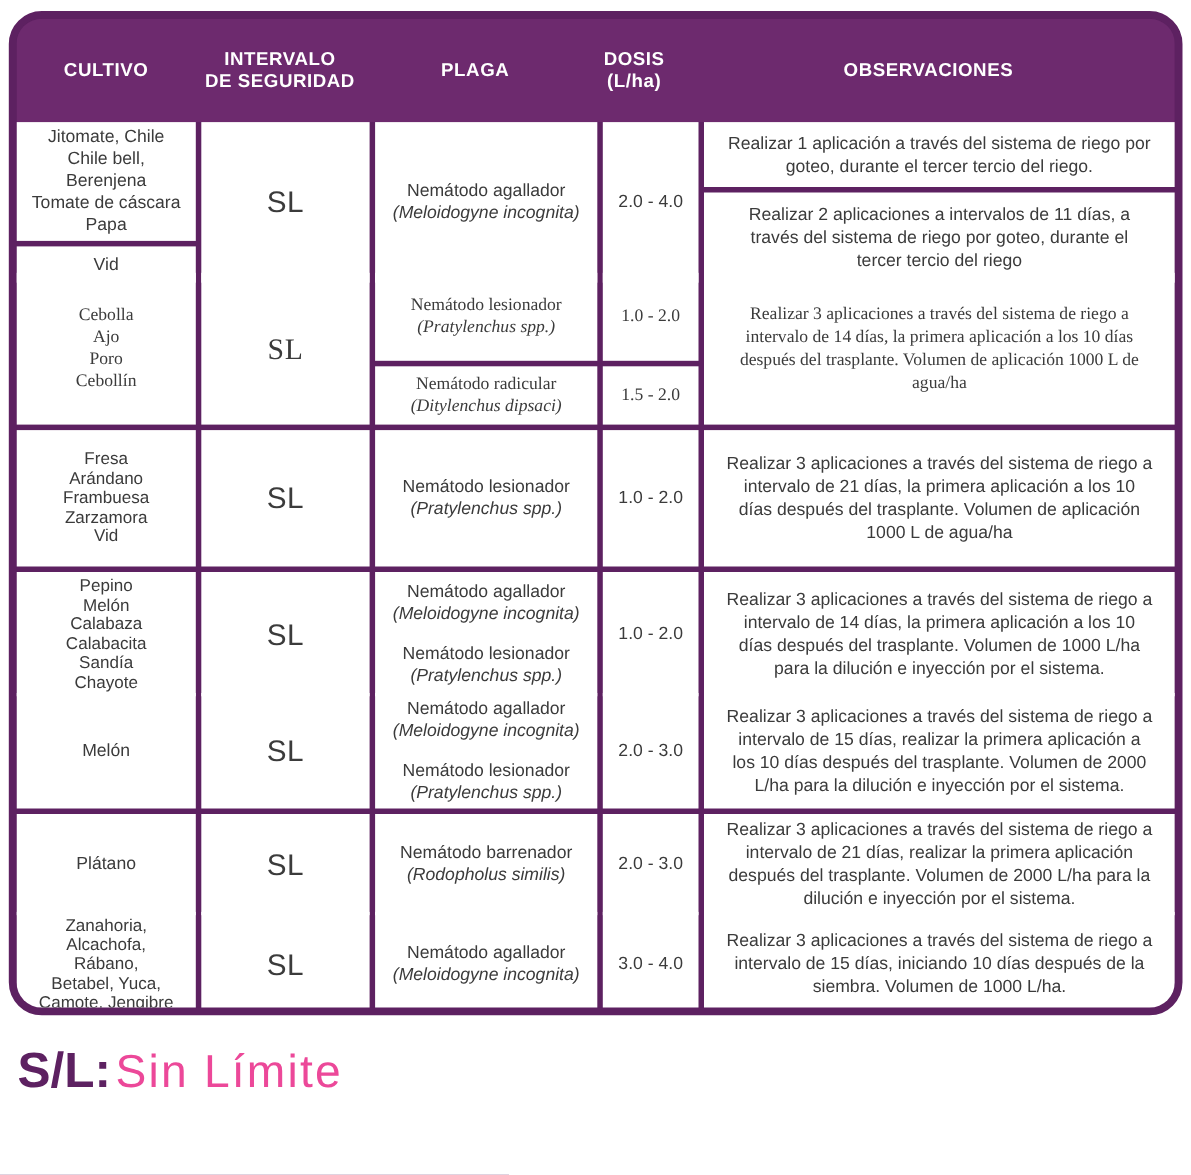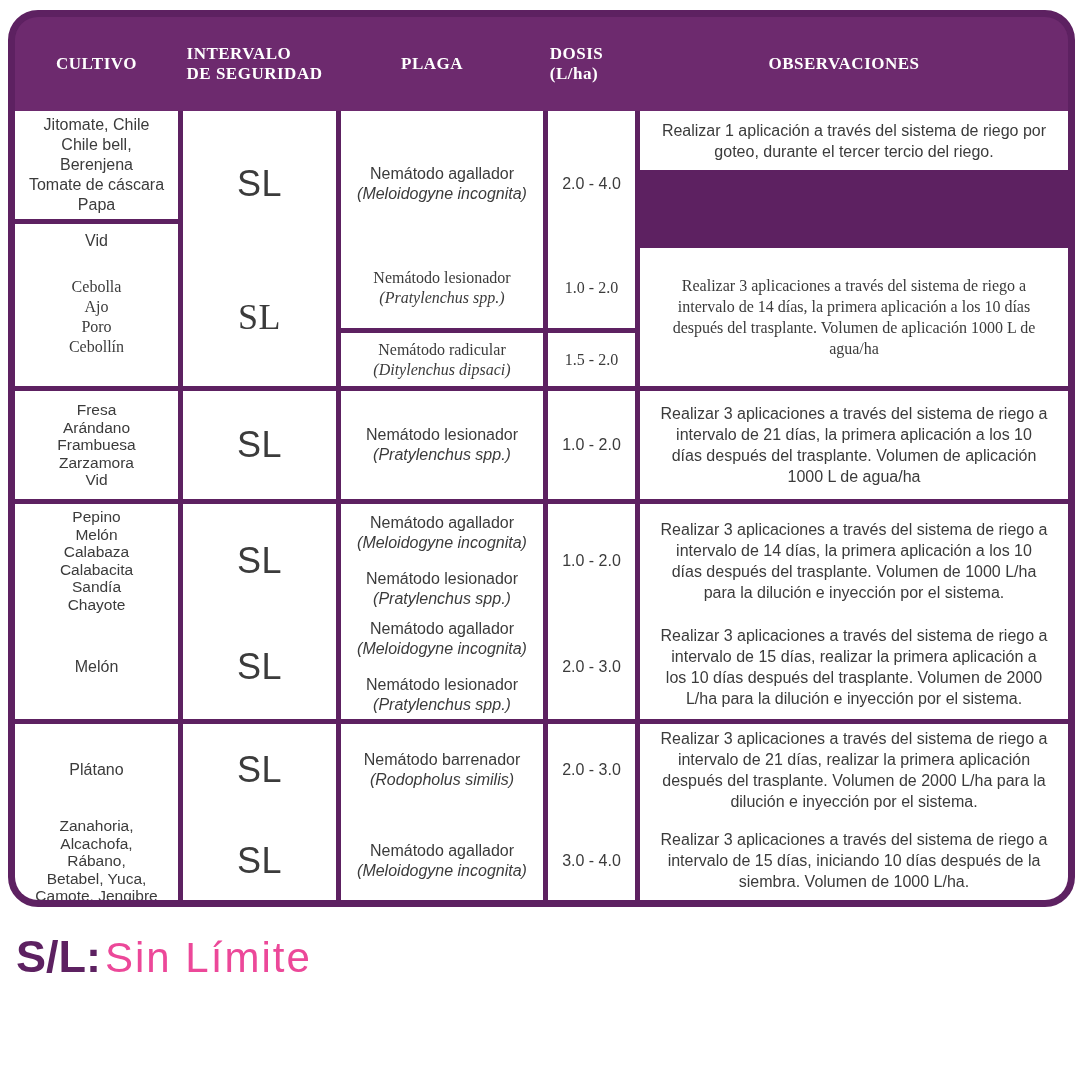--- a/index.html
+++ b/index.html
@@ -23,51 +23,50 @@
     background:var(--border);
     display:flex;flex-direction:column;
   }
   .thead{
     display:grid;
     grid-template-columns:163px 153px 202px 87px 1fr;
     background:var(--header);
     color:#fff;
     height:94px;
     align-items:center;justify-items:center;
-    text-align:left;
+    text-align:center;
     font-weight:bold;font-size:17px;letter-spacing:.5px;
     white-space:pre-line;
-    font-family:Liberation Serif, serif;
   }
   .tbody{display:flex;flex-direction:column;gap:5px;}
   .row{
     display:grid;
     grid-template-columns:163px 153px 202px 87px 1fr;
     gap:5px;
   }
   .cell{
     background:#fff;
     display:flex;flex-direction:column;
     align-items:center;justify-content:center;
     text-align:center;
     padding:4px 8px;
     font-size:16px;line-height:20px;
   }
   .vsplit{display:grid;gap:5px;}
   .span-pd{grid-column:3/5;}
   .hsplit{display:grid;grid-template-columns:202px 87px;gap:5px;}
   .crops{white-space:pre-line;}
   .tight{line-height:17.5px;font-size:15.5px;}
-  .sl{font-size:36px;letter-spacing:.5px;}
+  .sl{font-size:27px;letter-spacing:.5px;}
   .sci{font-style:italic;}
   .pest + .pest{margin-top:16px;}
   .obs{font-size:16px;line-height:21px;padding:4px 20px;}
   .r1{height:132px;}
   .r2{height:138px;font-family:Liberation Serif, serif;}
-  .r3{height:108px;}
+  .r3{height:124px;}
   .r4{height:105px;}
   .r5{height:105px;}
   .r6{height:84px;}
   .r7{height:87px;}
   .r1 .cultivo-split{grid-template-rows:1fr 33px;}
   .r1 .obs-split{grid-template-rows:59px 1fr;}
   .r2 .pd-split{grid-template-rows:1fr 53px;}
   .footer{
     margin:24px 0 0 16px;
     display:flex;align-items:baseline;gap:4px;
@@ -107,20 +106,21 @@
       <div class="cell sl">SL</div>
       <div class="cell">
         <div class="pest">
           <div>Nemátodo agallador</div>
           <div class="sci">(Meloidogyne incognita)</div>
         </div>
       </div>
       <div class="cell">2.0 - 4.0</div>
       <div class="vsplit obs-split">
         <div class="cell obs">Realizar 1 aplicación a través del sistema de riego por goteo, durante el tercer tercio del riego.</div>
+        <div class="cell obs">Realizar 2 aplicaciones a intervalos de 11 días, a través del sistema de riego por goteo, durante el tercer tercio del riego</div>
       </div>
     </div>
 
     <div class="row r2">
       <div class="cell crops">Cebolla
 Ajo
 Poro
 Cebollín</div>
       <div class="cell sl">SL</div>
       <div class="vsplit span-pd pd-split">

